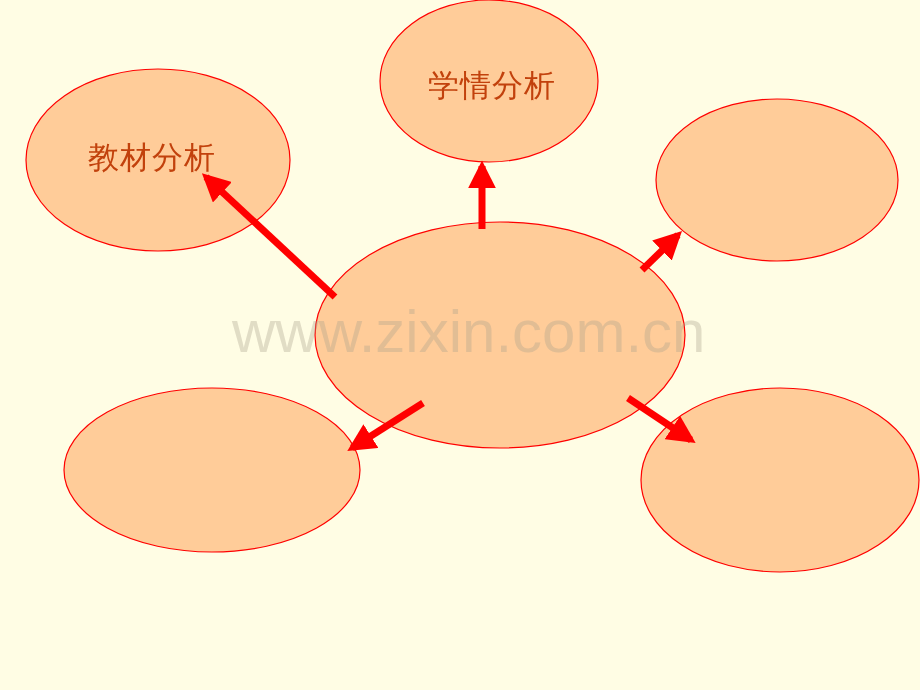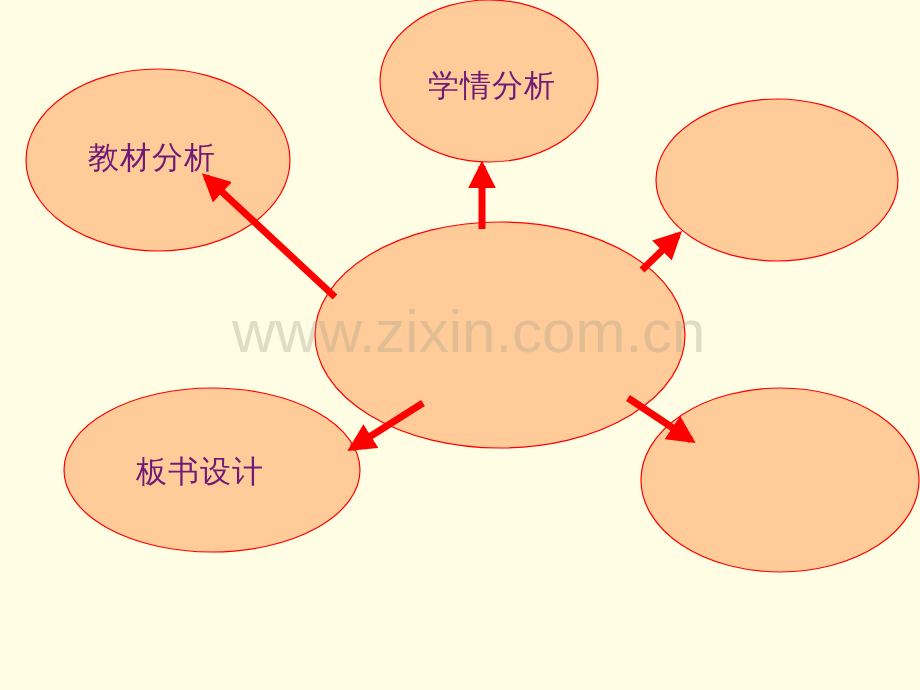--- a/index.html
+++ b/index.html
@@ -18,21 +18,21 @@
       width: 920px;
       height: 690px;
     }
     #stage svg.layer {
       position: absolute;
       left: 0;
       top: 0;
     }
     .node-label {
       position: absolute;
-      color: #701a75;
+      color: #c2410c;
       font-family: "DejaVu Serif", "Liberation Serif", serif;
       font-size: 31px;
       line-height: 1;
       white-space: nowrap;
       transform: translate(-50%, -50%);
       letter-spacing: 1px;
     }
     .center-label {
       font-size: 68px;
       letter-spacing: 4px;
@@ -80,15 +80,14 @@
 
     <line x1="642" y1="270" x2="678" y2="235" stroke="#FF0000" stroke-width="7" marker-end="url(#arrowhead)"></line>
 
     <line x1="423" y1="403" x2="352" y2="448" stroke="#FF0000" stroke-width="7" marker-end="url(#arrowhead)"></line>
 
     <line x1="628" y1="398" x2="691" y2="440" stroke="#FF0000" stroke-width="7" marker-end="url(#arrowhead)"></line>
   </svg>
 
   <div class="node-label" style="left:152px; top:157px;">教材分析</div>
   <div class="node-label" style="left:492px; top:85px;">学情分析</div>
-  <div class="node-label" style="left:200px; top:471px;">板书设计</div>
 
 </div>
 
 </body></html>

